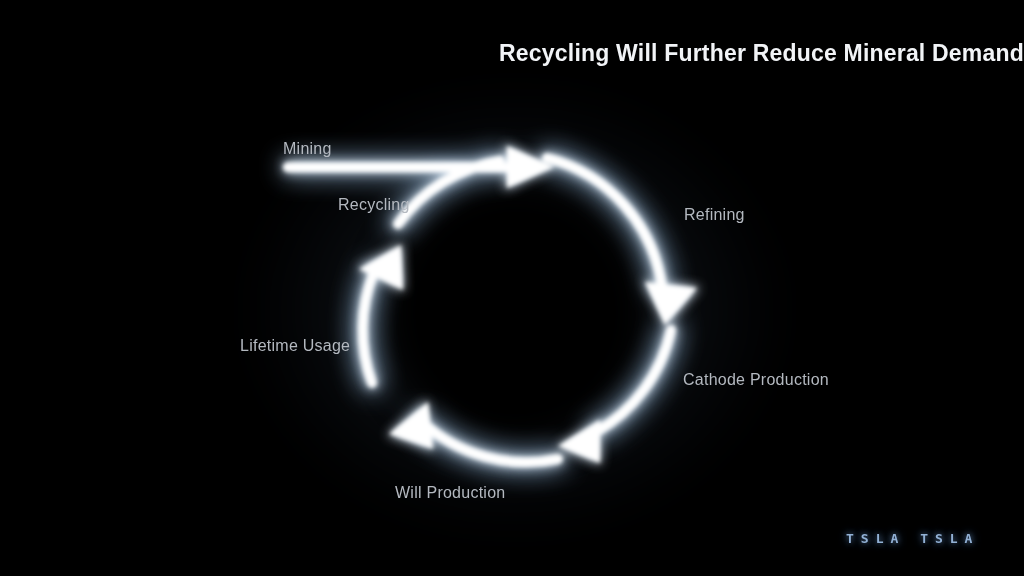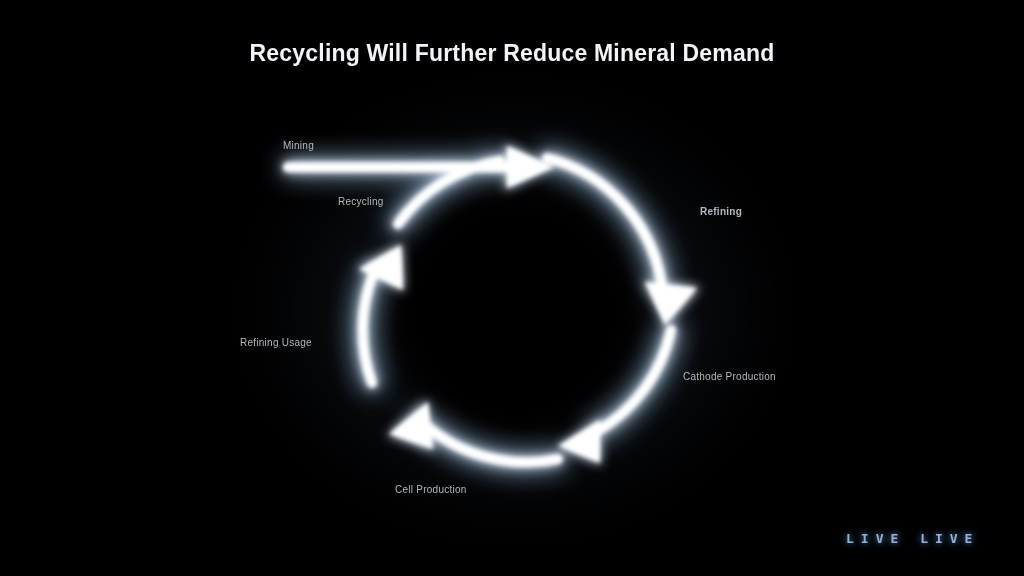--- a/index.html
+++ b/index.html
@@ -48,49 +48,49 @@
     filter: blur(16px);
     pointer-events: none;
   }
 
   
   .title {
     position: absolute;
     left: 0;
     top: 40px;
     width: 1024px;
-    text-align: center;
+    text-align: right;
     color: #f2f4f7;
     font-size: 23px;
     font-weight: bold;
     letter-spacing: 0.2px;
   }
 
   
   svg.diagram {
     position: absolute;
     left: 0;
     top: 0;
     width: 1024px;
     height: 576px;
     overflow: visible;
   }
 
   
   .lbl {
     position: absolute;
     color: #b4b9c0;
-    font-size: 10px;
+    font-size: 16px;
     font-weight: normal;
     letter-spacing: 0.25px;
     white-space: nowrap;
   }
   .lbl-mining        { left: 283px; top: 140px; }
   .lbl-recycling     { left: 338px; top: 196px; }
-  .lbl-refining      { left: 700px; top: 206px; font-weight: bold; }
+  .lbl-refining      { left: 684px; top: 206px; }
   .lbl-cathode       { left: 683px; top: 371px; text-align: center; }
   .lbl-cell          { left: 395px; top: 484px; }
   .lbl-lifetime      { left: 240px; top: 337px; }
 
   
   .watermark {
     position: absolute;
     left: 846px;
     top: 531px;
     color: #9fc0e8;
@@ -178,19 +178,19 @@
   </svg>
 
   <div class="lbl lbl-mining">Mining</div>
 
   <div class="lbl lbl-recycling">Recycling</div>
 
   <div class="lbl lbl-refining">Refining</div>
 
   <div class="lbl lbl-cathode">Cathode Production</div>
 
-  <div class="lbl lbl-cell">Cell Production</div>
+  <div class="lbl lbl-cell">Will Production</div>
 
-  <div class="lbl lbl-lifetime">Refining Usage</div>
+  <div class="lbl lbl-lifetime">Lifetime Usage</div>
 
-  <div class="watermark">LIVE LIVE</div>
+  <div class="watermark">TSLA TSLA</div>
 
 </div>
 
 </body></html>

